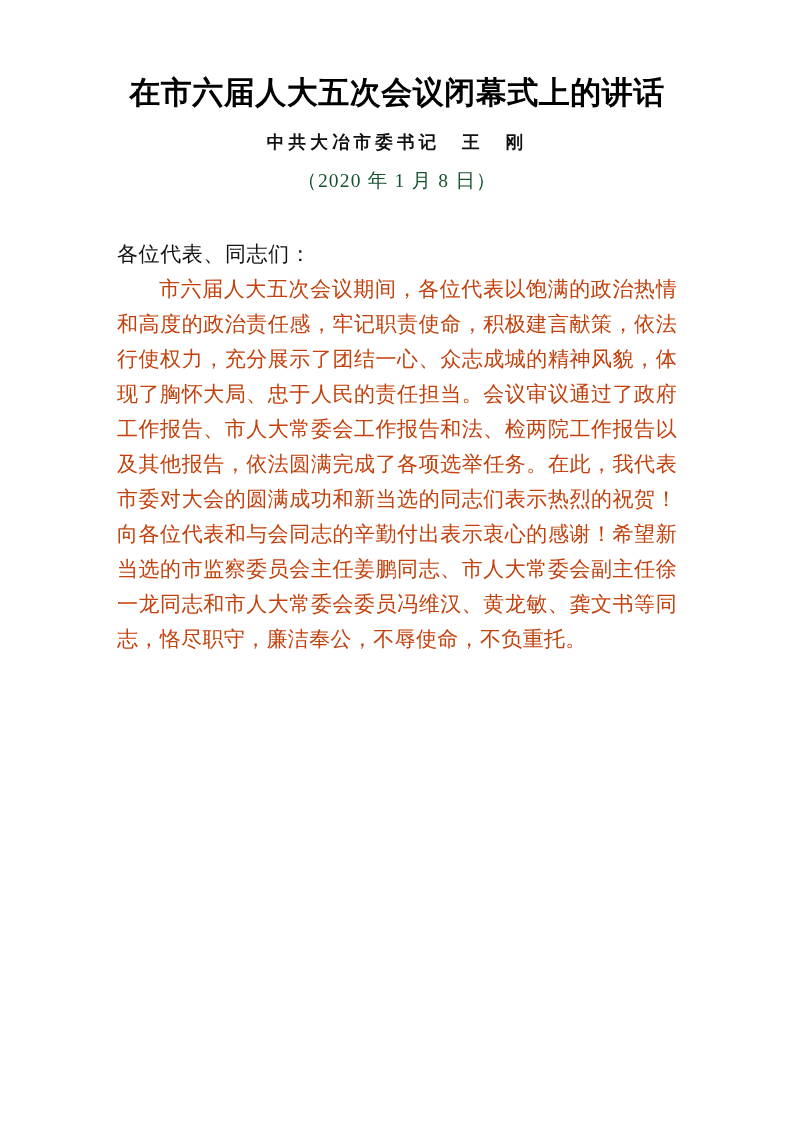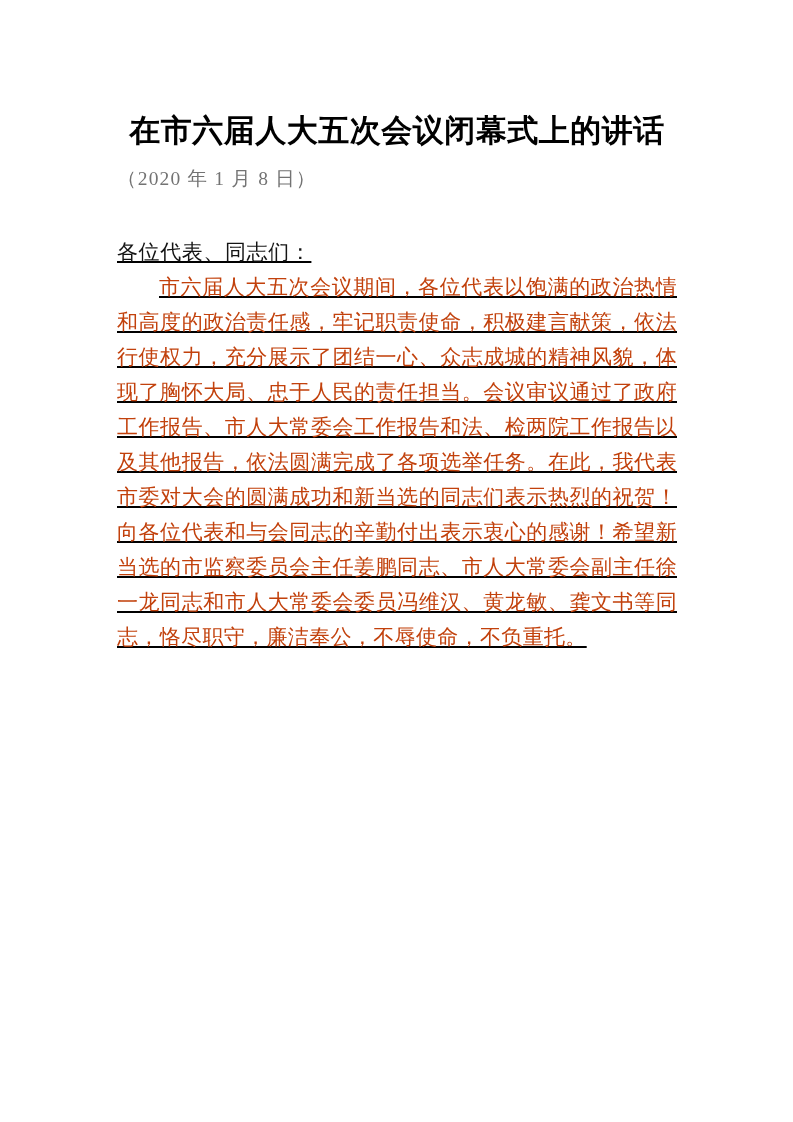--- a/index.html
+++ b/index.html
@@ -29,21 +29,21 @@
   .content {
     position: absolute;
     left: 117px;
     top: 0;
     width: 560px;
   }
 
   
   .doc-title {
     margin: 0;
-    padding-top: 110px;
+    padding-top: 72px;
     text-align: center;
     font-family: "Liberation Serif", "DejaVu Serif", serif;
     font-size: 31px;
     font-weight: 700;
     letter-spacing: 0.5px;
     line-height: 1.35;
     color: #000000;
     white-space: nowrap;
   }
 
@@ -56,33 +56,33 @@
     font-weight: 700;
     letter-spacing: 4.2px;
     line-height: 1.3;
     color: #111111;
     white-space: nowrap;
   }
 
   .doc-date {
     margin: 0;
     padding-top: 14px;
+    text-align: center;
     font-family: "Liberation Serif", "DejaVu Serif", serif;
     font-size: 19.5px;
     font-weight: 400;
     letter-spacing: 1.2px;
     line-height: 1.3;
-    color: #737373;
+    color: #14532d;
     white-space: nowrap;
   }
 
   
   .body-block {
     padding-top: 44px;
-    text-decoration: underline;
   }
 
   .salutation {
     margin: 0 0 0 0;
     font-size: 21px;
     line-height: 35px;
     letter-spacing: 0.6px;
     text-align: justify;
     text-align-last: left;
     font-family: "Liberation Serif", "DejaVu Serif", serif;
@@ -113,20 +113,21 @@
   }
 </style>
 </head>
 <body>
 
 <div class="page">
   <div class="content">
 
     <h1 class="doc-title">在市六届人大五次会议闭幕式上的讲话</h1>
 
+    <div class="doc-byline">中共大冶市委书记　王　刚</div>
 
     <div class="doc-date">（2020 年 1 月 8 日）</div>
 
     <div class="body-block">
 
       <p class="salutation">各位代表、同志们：</p>
 
       <p class="para">市六届人大五次会议期间，各位代表以饱满的政治热情和高度的政治责任感，牢记职责使命，积极建言献策，依法行使权力，充分展示了团结一心、众志成城的精神风貌，体现了胸怀大局、忠于人民的责任担当。会议审议通过了政府工作报告、市人大常委会工作报告和法、检两院工作报告以及其他报告，依法圆满完成了各项选举任务。在此，我代表市委对大会的圆满成功和新当选的同志们表示热烈的祝贺！向各位代表和与会同志的辛勤付出表示衷心的感谢！希望新当选的市监察委员会主任姜鹏同志、市人大常委会副主任徐一龙同志和市人大常委会委员冯维汉、黄龙敏、龚文书等同志，恪尽职守，廉洁奉公，不辱使命，不负重托。</p>
 
 

